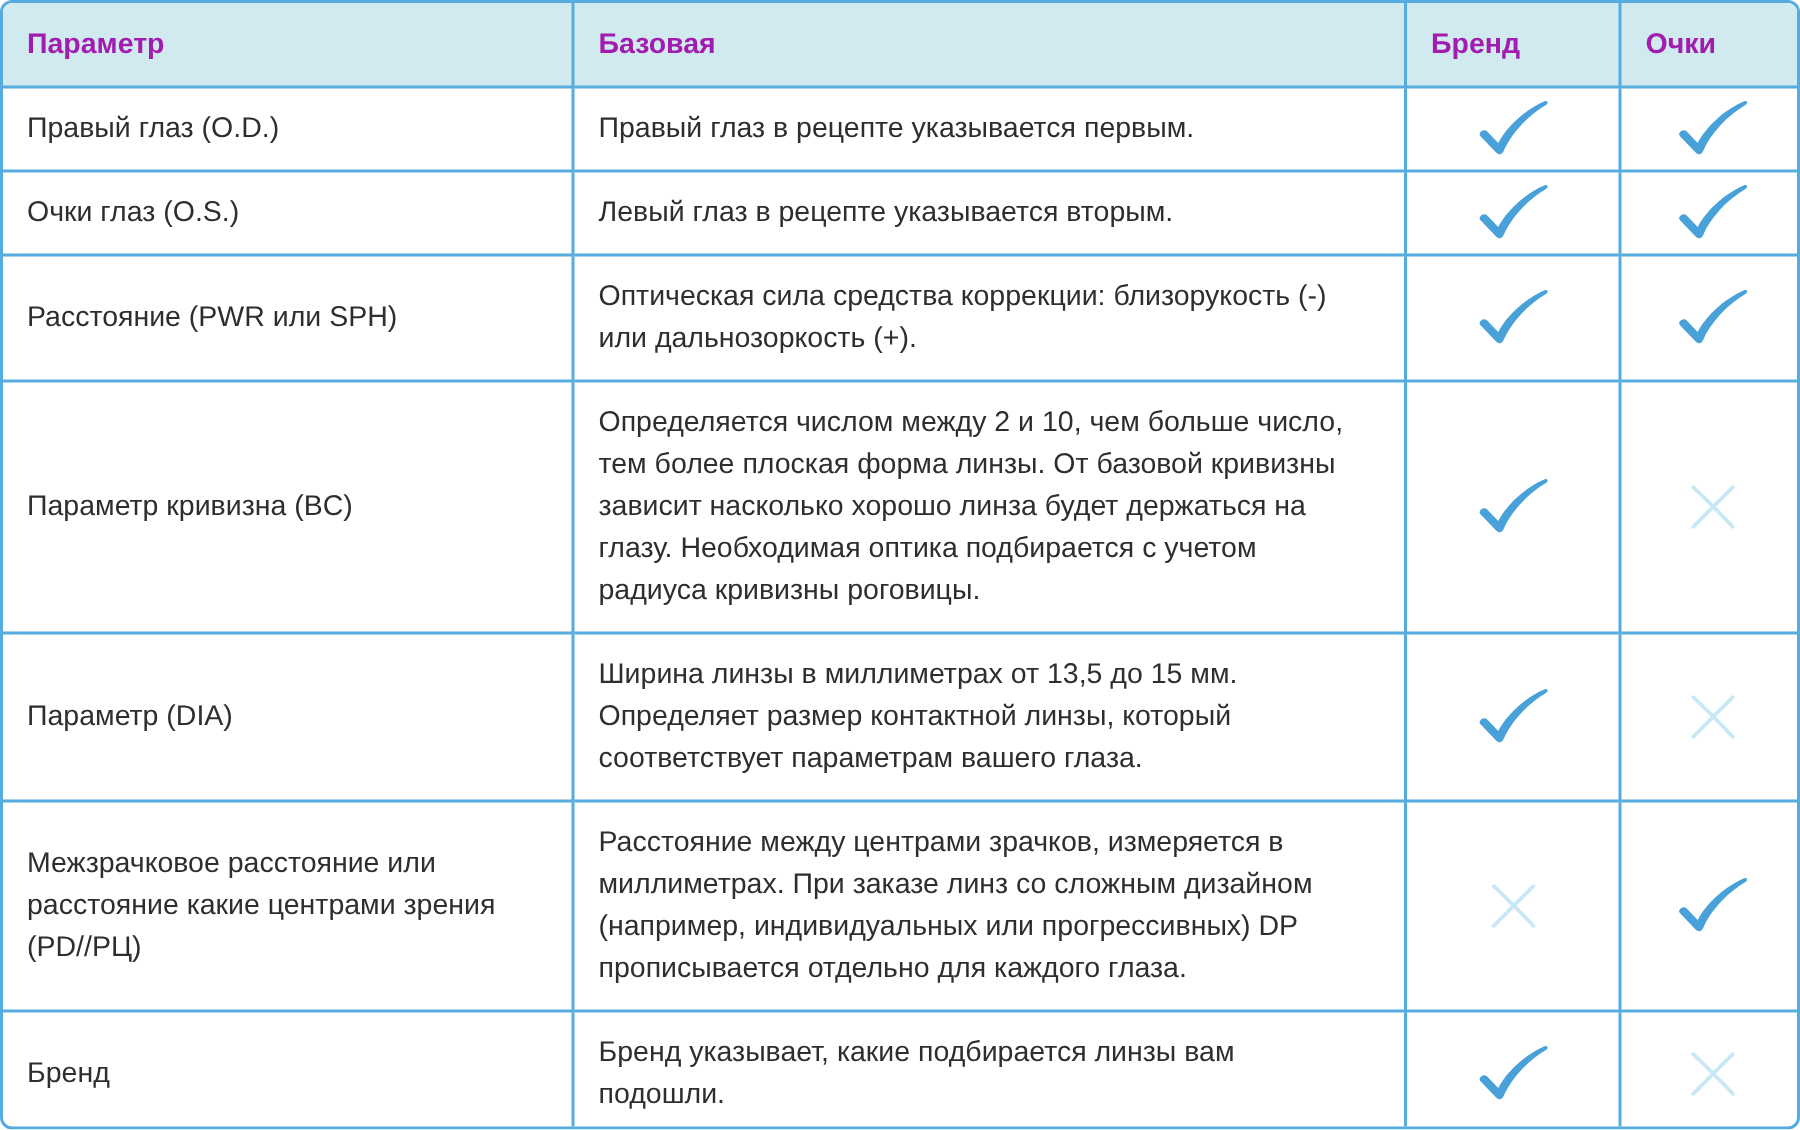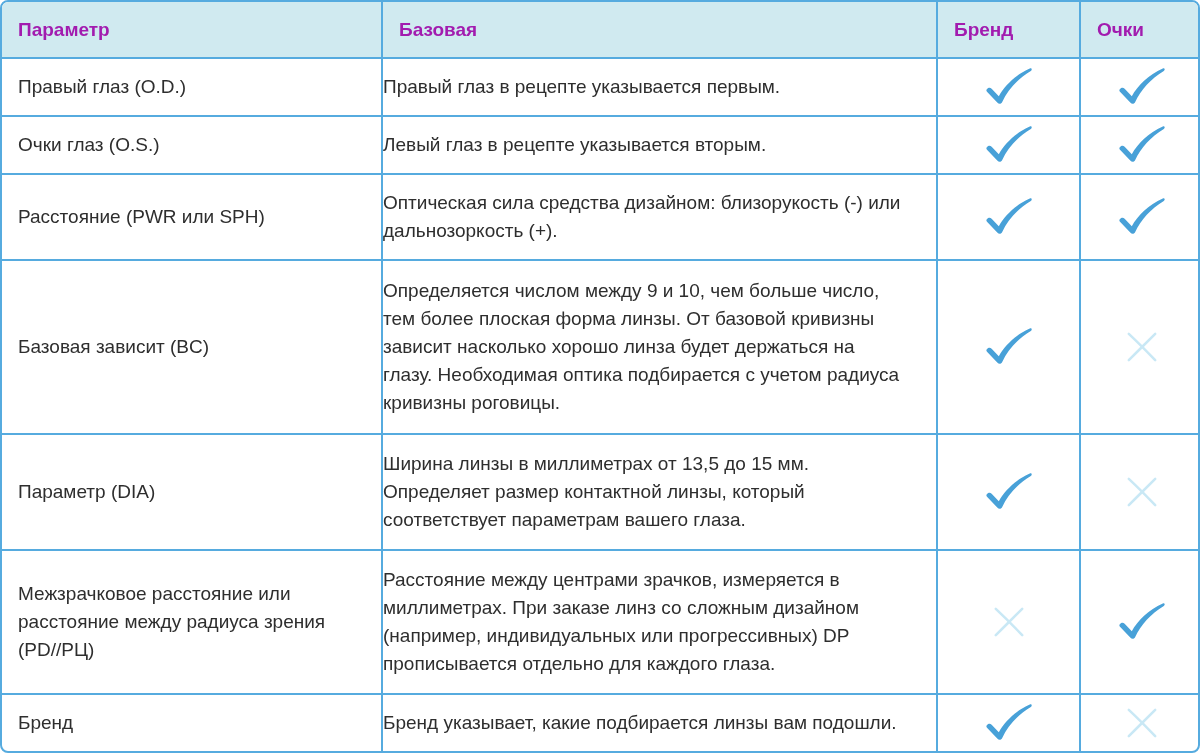--- a/index.html
+++ b/index.html
@@ -43,21 +43,21 @@
     padding: 13px 16px;
     line-height: 28px;
     height: 56px;
   }
   .spec-table td {
     font-size: 19px;
     line-height: 28px;
     color: #2e2e2e;
   }
   td.param { padding: 13px 32px 13px 16px; }
-  td.desc  { padding: 13px 30px 13px 0; }
+  td.desc  { padding: 13px 30px 13px 16px; }
   td.mark  { text-align: center; padding: 6px 0; }
   td.mark svg { display: inline-block; vertical-align: middle; }
 </style>
 </head>
 <body>
 
 <div class="table-wrap">
   <table class="spec-table">
     <colgroup>
       <col style="width:380px">
@@ -89,52 +89,52 @@
     <td class="desc">Левый глаз в рецепте указывается вторым.</td>
     <td class="mark"><svg width="52" height="42" viewBox="0 0 50 40" aria-hidden="true">
     <path d="M3.5 22.5 C4.8 20.6 6.8 20.2 8.3 21.8 L15.2 28.9 C20.5 19 31.5 8 45 2.2 C46.8 1.5 47.6 3.4 46 4.5 C34 11.5 23.5 23 18.6 34.2 C17.5 36.6 15.3 36.8 13.7 34.9 L4.3 25.1 C3.2 24 3 23.3 3.5 22.5 Z" fill="#48a1d8"></path>
   </svg></td>
     <td class="mark"><svg width="52" height="42" viewBox="0 0 50 40" aria-hidden="true">
     <path d="M3.5 22.5 C4.8 20.6 6.8 20.2 8.3 21.8 L15.2 28.9 C20.5 19 31.5 8 45 2.2 C46.8 1.5 47.6 3.4 46 4.5 C34 11.5 23.5 23 18.6 34.2 C17.5 36.6 15.3 36.8 13.7 34.9 L4.3 25.1 C3.2 24 3 23.3 3.5 22.5 Z" fill="#48a1d8"></path>
   </svg></td>
   </tr>
         <tr>
     <td class="param">Расстояние (PWR или SPH)</td>
-    <td class="desc">Оптическая сила средства дизайном: близорукость (-) или дальнозоркость (+).</td>
+    <td class="desc">Оптическая сила средства коррекции: близорукость (-) или дальнозоркость (+).</td>
     <td class="mark"><svg width="52" height="42" viewBox="0 0 50 40" aria-hidden="true">
     <path d="M3.5 22.5 C4.8 20.6 6.8 20.2 8.3 21.8 L15.2 28.9 C20.5 19 31.5 8 45 2.2 C46.8 1.5 47.6 3.4 46 4.5 C34 11.5 23.5 23 18.6 34.2 C17.5 36.6 15.3 36.8 13.7 34.9 L4.3 25.1 C3.2 24 3 23.3 3.5 22.5 Z" fill="#48a1d8"></path>
   </svg></td>
     <td class="mark"><svg width="52" height="42" viewBox="0 0 50 40" aria-hidden="true">
     <path d="M3.5 22.5 C4.8 20.6 6.8 20.2 8.3 21.8 L15.2 28.9 C20.5 19 31.5 8 45 2.2 C46.8 1.5 47.6 3.4 46 4.5 C34 11.5 23.5 23 18.6 34.2 C17.5 36.6 15.3 36.8 13.7 34.9 L4.3 25.1 C3.2 24 3 23.3 3.5 22.5 Z" fill="#48a1d8"></path>
   </svg></td>
   </tr>
         <tr>
-    <td class="param">Базовая зависит (BC)</td>
-    <td class="desc">Определяется числом между 9 и 10, чем больше число, тем более плоская форма линзы. От базовой кривизны зависит насколько хорошо линза будет держаться на глазу. Необходимая оптика подбирается с учетом радиуса кривизны роговицы.</td>
+    <td class="param">Параметр кривизна (BC)</td>
+    <td class="desc">Определяется числом между 2 и 10, чем больше число, тем более плоская форма линзы. От базовой кривизны зависит насколько хорошо линза будет держаться на глазу. Необходимая оптика подбирается с учетом радиуса кривизны роговицы.</td>
     <td class="mark"><svg width="52" height="42" viewBox="0 0 50 40" aria-hidden="true">
     <path d="M3.5 22.5 C4.8 20.6 6.8 20.2 8.3 21.8 L15.2 28.9 C20.5 19 31.5 8 45 2.2 C46.8 1.5 47.6 3.4 46 4.5 C34 11.5 23.5 23 18.6 34.2 C17.5 36.6 15.3 36.8 13.7 34.9 L4.3 25.1 C3.2 24 3 23.3 3.5 22.5 Z" fill="#48a1d8"></path>
   </svg></td>
     <td class="mark"><svg width="38" height="38" viewBox="0 0 36 36" aria-hidden="true">
     <path d="M5.5 5.5 C13 12.5 22 21.5 30.5 30.5" fill="none" stroke-width="2.4" stroke-linecap="round" stroke="#c9e8f5"></path>
     <path d="M30.5 5.5 C23 13 13.5 22.5 5.5 30.5" fill="none" stroke-width="2.4" stroke-linecap="round" stroke="#c9e8f5"></path>
   </svg></td>
   </tr>
         <tr>
     <td class="param">Параметр (DIA)</td>
     <td class="desc">Ширина линзы в миллиметрах от 13,5 до 15 мм. Определяет размер контактной линзы, который соответствует параметрам вашего глаза.</td>
     <td class="mark"><svg width="52" height="42" viewBox="0 0 50 40" aria-hidden="true">
     <path d="M3.5 22.5 C4.8 20.6 6.8 20.2 8.3 21.8 L15.2 28.9 C20.5 19 31.5 8 45 2.2 C46.8 1.5 47.6 3.4 46 4.5 C34 11.5 23.5 23 18.6 34.2 C17.5 36.6 15.3 36.8 13.7 34.9 L4.3 25.1 C3.2 24 3 23.3 3.5 22.5 Z" fill="#48a1d8"></path>
   </svg></td>
     <td class="mark"><svg width="38" height="38" viewBox="0 0 36 36" aria-hidden="true">
     <path d="M5.5 5.5 C13 12.5 22 21.5 30.5 30.5" fill="none" stroke-width="2.4" stroke-linecap="round" stroke="#c9e8f5"></path>
     <path d="M30.5 5.5 C23 13 13.5 22.5 5.5 30.5" fill="none" stroke-width="2.4" stroke-linecap="round" stroke="#c9e8f5"></path>
   </svg></td>
   </tr>
         <tr>
-    <td class="param">Межзрачковое расстояние или расстояние между радиуса зрения (PD//РЦ)</td>
+    <td class="param">Межзрачковое расстояние или расстояние какие центрами зрения (PD//РЦ)</td>
     <td class="desc">Расстояние между центрами зрачков, измеряется в миллиметрах. При заказе линз со сложным дизайном (например, индивидуальных или прогрессивных) DP прописывается отдельно для каждого глаза.</td>
     <td class="mark"><svg width="38" height="38" viewBox="0 0 36 36" aria-hidden="true">
     <path d="M5.5 5.5 C13 12.5 22 21.5 30.5 30.5" fill="none" stroke-width="2.4" stroke-linecap="round" stroke="#c9e8f5"></path>
     <path d="M30.5 5.5 C23 13 13.5 22.5 5.5 30.5" fill="none" stroke-width="2.4" stroke-linecap="round" stroke="#c9e8f5"></path>
   </svg></td>
     <td class="mark"><svg width="52" height="42" viewBox="0 0 50 40" aria-hidden="true">
     <path d="M3.5 22.5 C4.8 20.6 6.8 20.2 8.3 21.8 L15.2 28.9 C20.5 19 31.5 8 45 2.2 C46.8 1.5 47.6 3.4 46 4.5 C34 11.5 23.5 23 18.6 34.2 C17.5 36.6 15.3 36.8 13.7 34.9 L4.3 25.1 C3.2 24 3 23.3 3.5 22.5 Z" fill="#48a1d8"></path>
   </svg></td>
   </tr>
         <tr>

